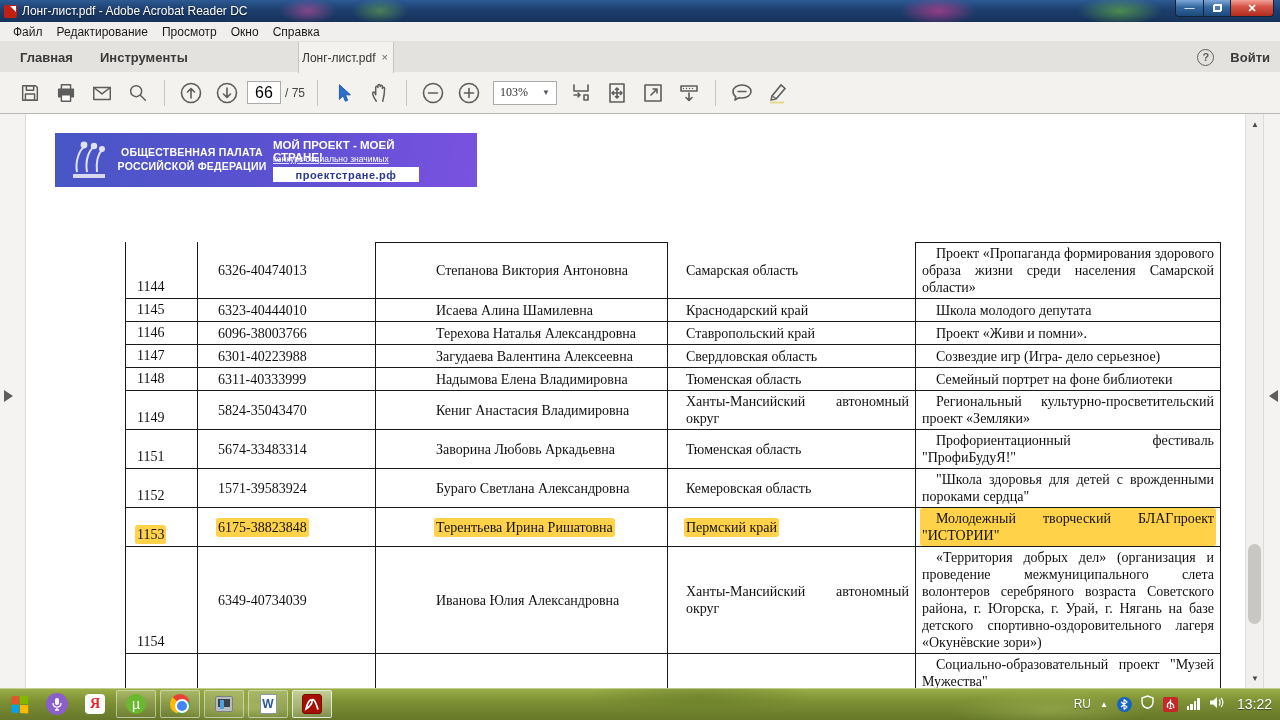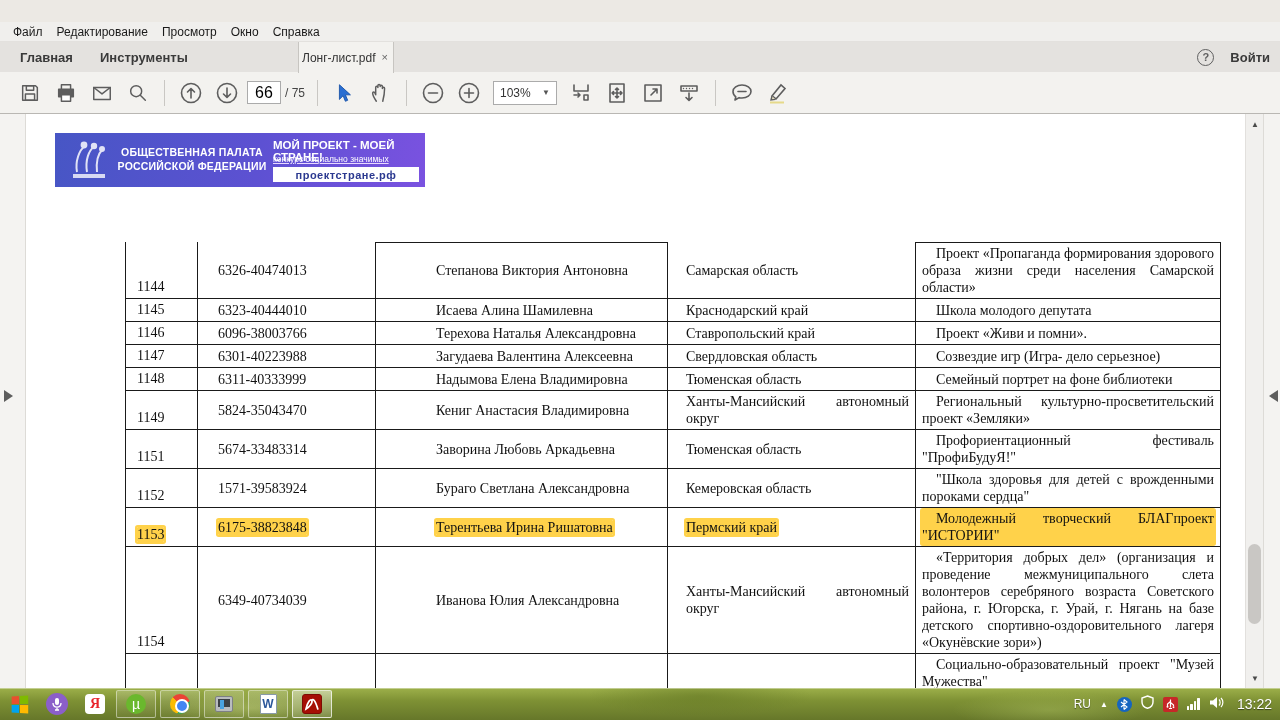--- a/index.html
+++ b/index.html
@@ -43,39 +43,39 @@
   .tab-right { position:absolute; right:10px; top:0; height:30px; display:flex; align-items:center; gap:16px; }
   .help-icon { width:17px; height:17px; border:1.5px solid #5f5f5f; border-radius:50%; color:#5f5f5f; font-size:11px; font-weight:bold; display:flex; align-items:center; justify-content:center; }
   .signin { font-size:13px; font-weight:bold; color:#3a3a3a; }
 
   
   .toolbar { position:absolute; left:0; top:72px; width:1280px; height:42px; background:#f3f2ef; border-bottom:1px solid #b9b7b3; display:flex; align-items:center; padding-left:12px; }
   .tbtn { width:30px; height:30px; display:flex; align-items:center; justify-content:center; margin:0 3px; border-radius:2px; }
   .tdivider { width:1px; height:26px; background:#c9c7c3; margin:0 8px; }
   .pagebox { width:34px; height:23px; border:1px solid #ababab; background:#fff; font-size:16px; text-align:center; margin:0 4px 0 2px; font-family:"Liberation Sans",sans-serif; }
   .pagetotal { font-size:12px; color:#444; margin-right:4px; }
-  .zoombox { width:64px; height:24px; border:1px solid #ababab; background:#fff; display:flex; align-items:center; font-size:12px; color:#333; padding:0 6px; margin:0 6px; justify-content:space-between; }
+  .zoombox { width:64px; height:24px; border:1px solid #ababab; background:#fff; display:flex; align-items:center; font-size:12px; color:#333; padding:0 6px; margin:0 6px; justify-content:space-between;font-family:Liberation Serif, serif; }
   .zoombox .caret { font-size:8px; color:#555; }
   svg.ticon { stroke:#5d5d5d; stroke-width:1.6; fill:none; stroke-linecap:round; stroke-linejoin:round; }
 
   
   .docarea { position:absolute; left:0; top:114px; width:1280px; height:574px; background:#fff; }
   .navstrip { position:absolute; left:0; top:0; width:26px; height:574px; background:#f4f3f1; border-right:1px solid #dddbd7; }
   .nav-expander { position:absolute; left:4px; top:276px; width:0; height:0; border:6px solid transparent; border-left:9px solid #5d5d5d; }
   .rightstrip { position:absolute; right:0; top:0; width:17px; height:574px; background:#f4f3f1; border-left:1px solid #dddbd7; }
   .right-expander { position:absolute; right:2px; top:276px; width:0; height:0; border:6px solid transparent; border-right:9px solid #5d5d5d; }
   .vscroll { position:absolute; right:17px; top:0; width:18px; height:574px; background:#f1f0ee; border-left:1px solid #e2e0dd; }
   .scroll-arrow { position:absolute; left:0; width:18px; height:16px; display:flex; align-items:center; justify-content:center; font-size:8px; color:#4a4a4a; }
   .scroll-up { top:2px; } .scroll-down { bottom:2px; }
   .scroll-thumb { position:absolute; left:2px; top:430px; width:13px; height:80px; background:#c9c7c4; border-radius:7px; }
 
   .page { position:absolute; left:26px; top:0; width:1219px; height:574px; background:#fff; overflow:hidden; }
 
   
-  .banner { position:absolute; left:29px; top:19px; width:370px; height:54px;
+  .banner { position:absolute; left:29px; top:19px; width:422px; height:54px;
     background:linear-gradient(100deg,#4756c5 0%,#5d51d2 55%,#7a52e0 100%); color:#fff;padding-left:40px; }
   .banner .emblem { position:absolute; left:12px; top:5px; width:44px; height:44px; opacity:.92; }
   .banner .org { position:absolute; left:62px; top:12px; width:150px; text-align:center; font-size:10.5px; font-weight:bold; line-height:1.35; letter-spacing:.2px; }
   .banner .slogan { position:absolute; left:218px; top:6px; width:150px; font-size:11.5px; font-weight:bold; }
   .banner .subtitle { position:absolute; left:218px; top:21px; width:150px; font-size:8.5px; text-decoration:underline; text-decoration-color:#e8d9ff; }
   .banner .urlbox { position:absolute; left:218px; top:34px; width:146px; height:15px; background:#fff; display:flex; align-items:center; justify-content:center; font-size:11px; font-weight:bold; color:#2b3990; letter-spacing:.5px; }
 
   
   .pdf-table { position:absolute; left:99px; top:128px; width:1095px; border-collapse:collapse; table-layout:fixed;
     font-family:"Liberation Serif","DejaVu Serif",serif; font-size:14px; line-height:17px; color:#111; }
@@ -120,20 +120,31 @@
   .redusb { width:15px; height:15px; background:#c62828; border-radius:2px; display:flex; align-items:center; justify-content:center; }
   .sigbars { display:flex; align-items:flex-end; gap:1px; height:12px; }
   .sigbars i { width:2.5px; background:#fff; display:block; border-radius:.5px; }
   .clock { font-size:14px; text-shadow:0 1px 1px rgba(0,0,0,.5); margin-left:4px; }
 </style>
 </head>
 <body>
 
 <div id="app">
 
+  <div class="titlebar">
+    <span class="doc-icon"></span>
+    <span class="title-text">Лонг-лист.pdf - Adobe Acrobat Reader DC</span>
+    <div class="winbtns">
+      <div class="winbtn min">—</div>
+      <div class="winbtn res">
+          <span class="res-glyph"></span>
+        </div>
+      <div class="winbtn close">✕</div>
+    </div>
+  </div>
 
   <div class="menubar">
     <span class="menu-item">Файл</span>
     <span class="menu-item">Редактирование</span>
     <span class="menu-item">Просмотр</span>
     <span class="menu-item">Окно</span>
     <span class="menu-item">Справка</span>
   </div>
 
   <div class="tabbar">

